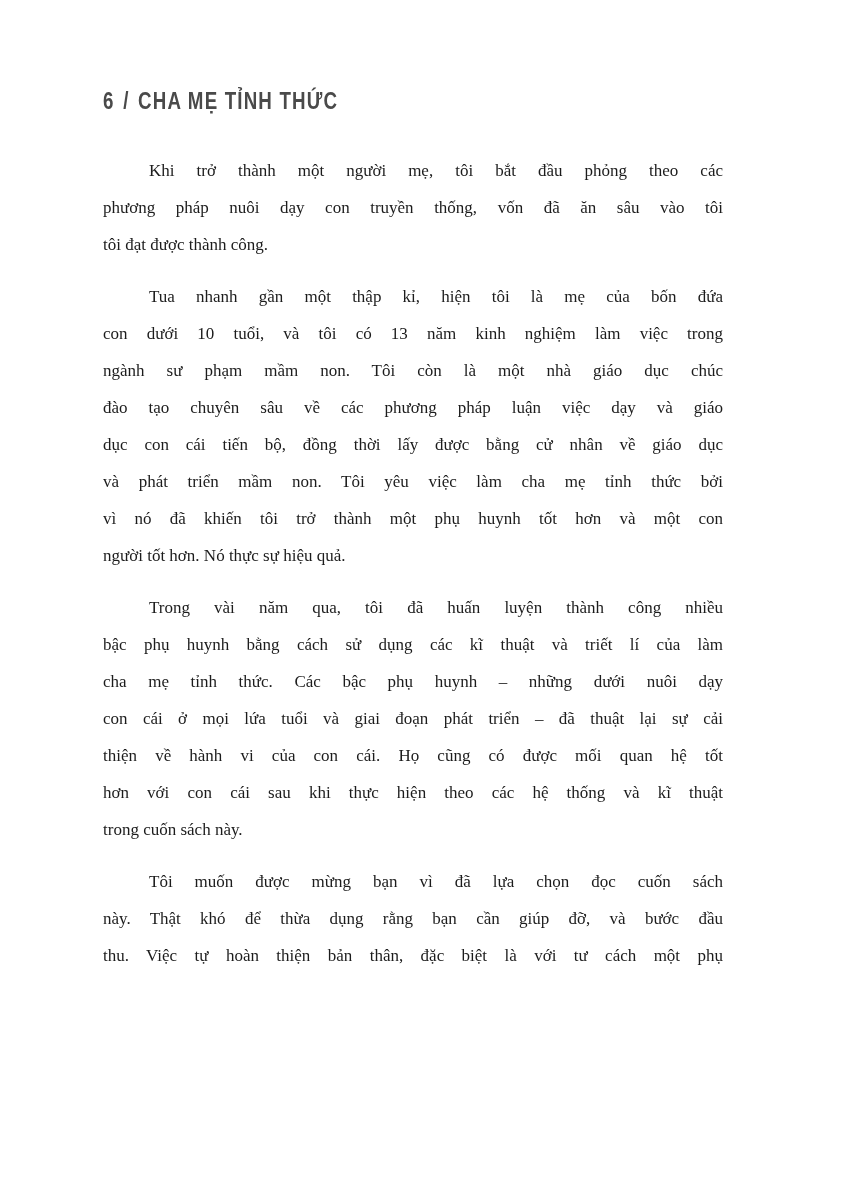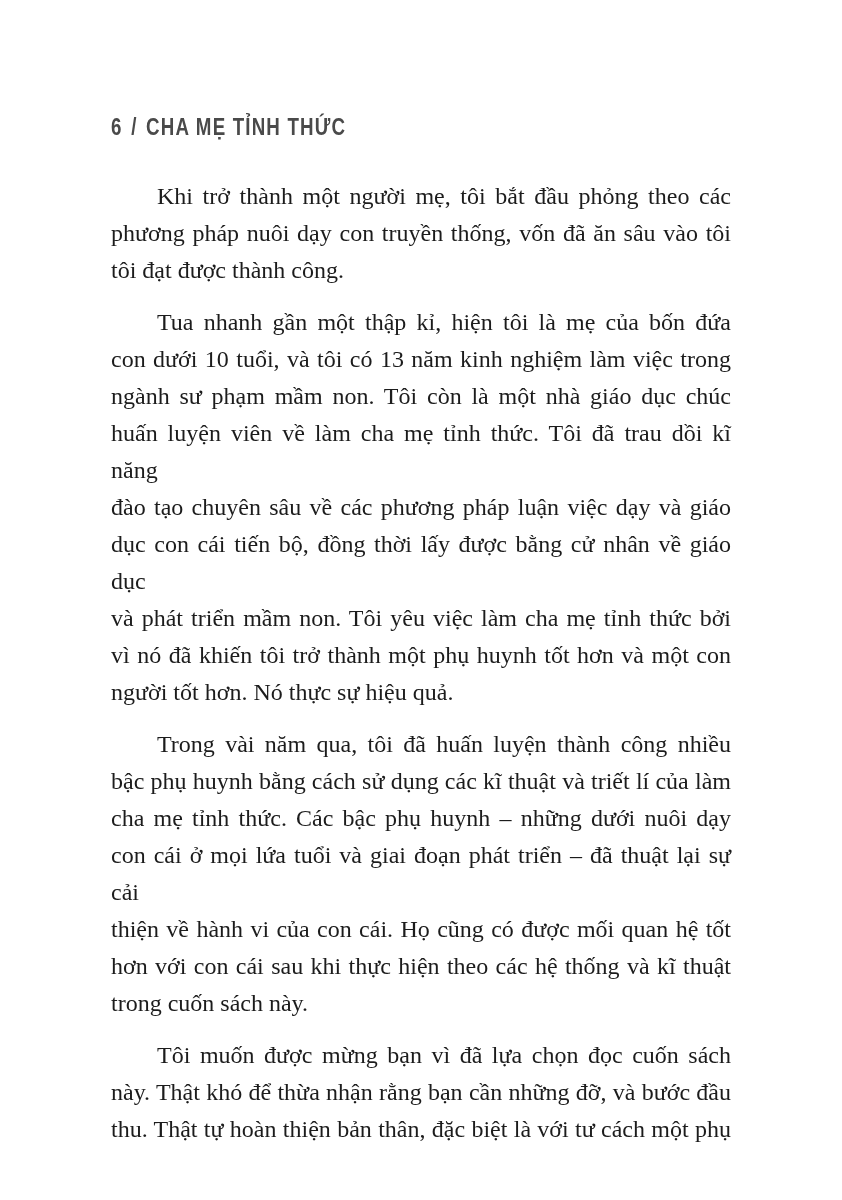--- a/index.html
+++ b/index.html
@@ -10,24 +10,23 @@
   .page {
     position: relative;
     width: 842px;
     height: 1200px;
     background: #ffffff;
     overflow: hidden;
     font-family: "Liberation Serif", "DejaVu Serif", serif;
   }
   .content {
     position: absolute;
-    left: 111px;
+    left: 103px;
     top: 88px;
     width: 620px;
-    margin-top: 26px;
   }
   .running-head {
     font-family: "Liberation Sans", "DejaVu Sans", sans-serif;
     font-weight: 700;
     font-size: 24px;
     line-height: 25px;
     letter-spacing: 1.5px;
     color: #4a4a4a;
     transform: scaleX(0.78);
     transform-origin: left center;
@@ -35,21 +34,21 @@
     margin-bottom: 39px;
   }
   .running-head .sep {
     margin: 0 11px;
   }
   .para {
     margin: 0 0 15px 0;
   }
   .para:last-child { margin-bottom: 0; }
   .line {
-    font-size: 24px;
+    font-size: 17px;
     line-height: 37px;
     color: #1c1c1c;
     text-align: justify;
     text-align-last: justify;
     white-space: normal;
   }
   .line.first {
     text-indent: 46px;
   }
   .line.last {
@@ -69,37 +68,36 @@
     <div style="color: rgb(28, 28, 28);">
         <div class="para">
           <div class="line first">Khi trở thành một người mẹ, tôi bắt đầu phỏng theo các</div>
           <div class="line">phương pháp nuôi dạy con truyền thống, vốn đã ăn sâu vào tôi</div>
           <div class="line last">tôi đạt được thành công.</div>
         </div>
         <div class="para">
           <div class="line first">Tua nhanh gần một thập kỉ, hiện tôi là mẹ của bốn đứa</div>
           <div class="line">con dưới 10 tuổi, và tôi có 13 năm kinh nghiệm làm việc trong</div>
           <div class="line">ngành sư phạm mầm non. Tôi còn là một nhà giáo dục chúc</div>
-          <div class="line">huấn luyện viên về làm cha mẹ tỉnh thức. Tôi đã trau dồi kĩ năng</div>
           <div class="line">đào tạo chuyên sâu về các phương pháp luận việc dạy và giáo</div>
           <div class="line">dục con cái tiến bộ, đồng thời lấy được bằng cử nhân về giáo dục</div>
           <div class="line">và phát triển mầm non. Tôi yêu việc làm cha mẹ tỉnh thức bởi</div>
           <div class="line">vì nó đã khiến tôi trở thành một phụ huynh tốt hơn và một con</div>
           <div class="line last">người tốt hơn. Nó thực sự hiệu quả.</div>
         </div>
         <div class="para">
           <div class="line first">Trong vài năm qua, tôi đã huấn luyện thành công nhiều</div>
           <div class="line">bậc phụ huynh bằng cách sử dụng các kĩ thuật và triết lí của làm</div>
           <div class="line">cha mẹ tỉnh thức. Các bậc phụ huynh – những dưới nuôi dạy</div>
           <div class="line">con cái ở mọi lứa tuổi và giai đoạn phát triển – đã thuật lại sự cải</div>
           <div class="line">thiện về hành vi của con cái. Họ cũng có được mối quan hệ tốt</div>
           <div class="line">hơn với con cái sau khi thực hiện theo các hệ thống và kĩ thuật</div>
           <div class="line last">trong cuốn sách này.</div>
         </div>
         <div class="para">
           <div class="line first">Tôi muốn được mừng bạn vì đã lựa chọn đọc cuốn sách</div>
-          <div class="line">này. Thật khó để thừa nhận rằng bạn cần những đỡ, và bước đầu</div>
-          <div class="line">thu. Thật tự hoàn thiện bản thân, đặc biệt là với tư cách một phụ</div>
+          <div class="line">này. Thật khó để thừa dụng rằng bạn cần giúp đỡ, và bước đầu</div>
+          <div class="line">thu. Việc tự hoàn thiện bản thân, đặc biệt là với tư cách một phụ</div>
         </div>
       </div>
 
   </div>
 </div>
 
 </body></html>

